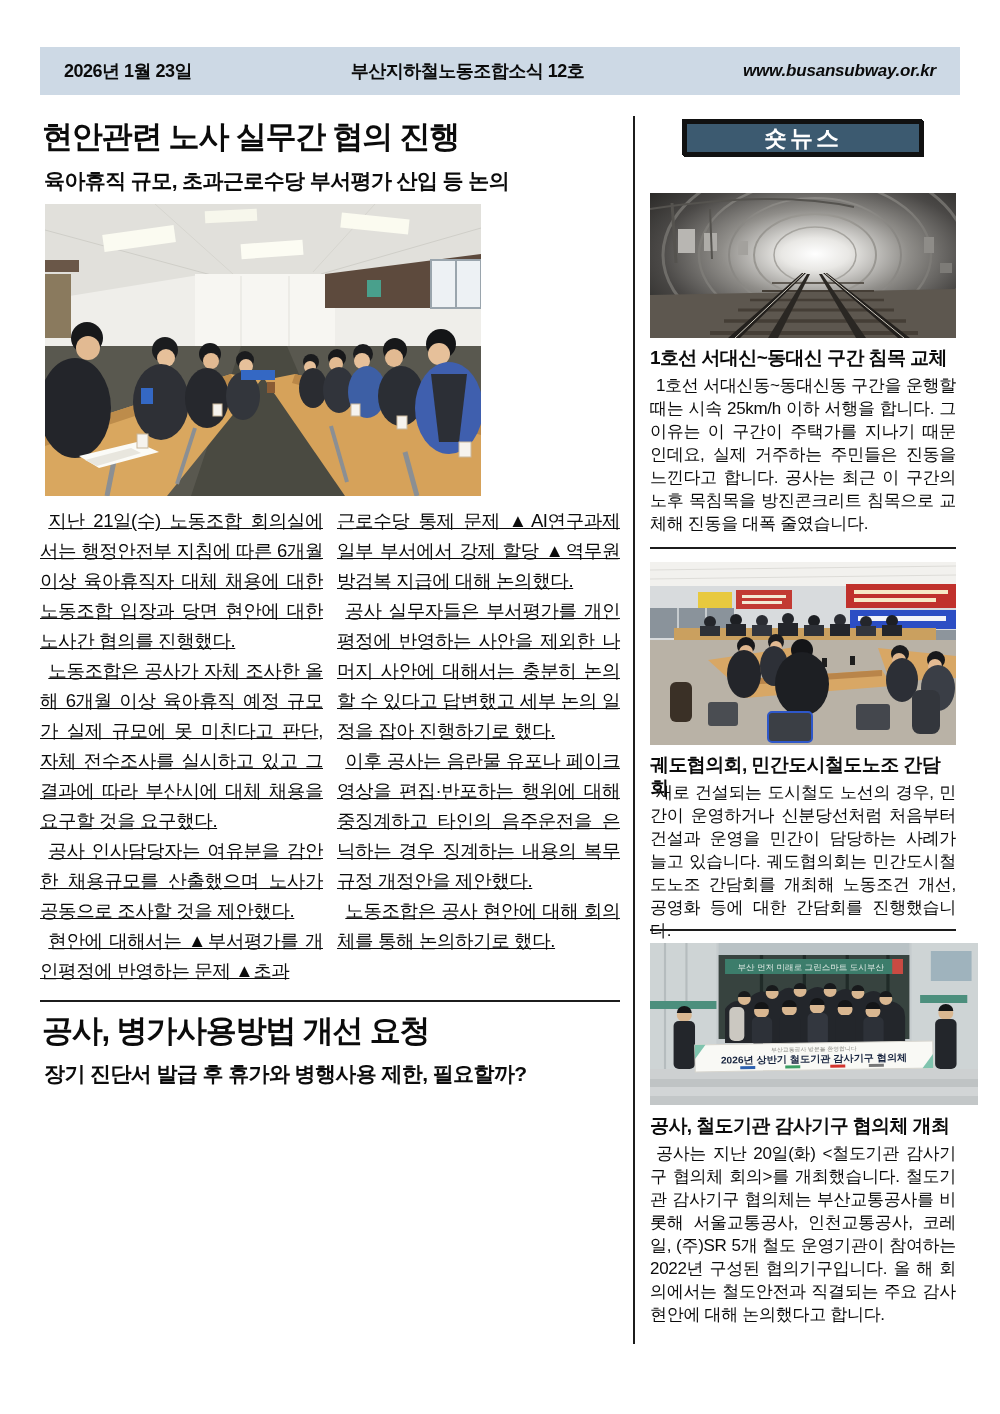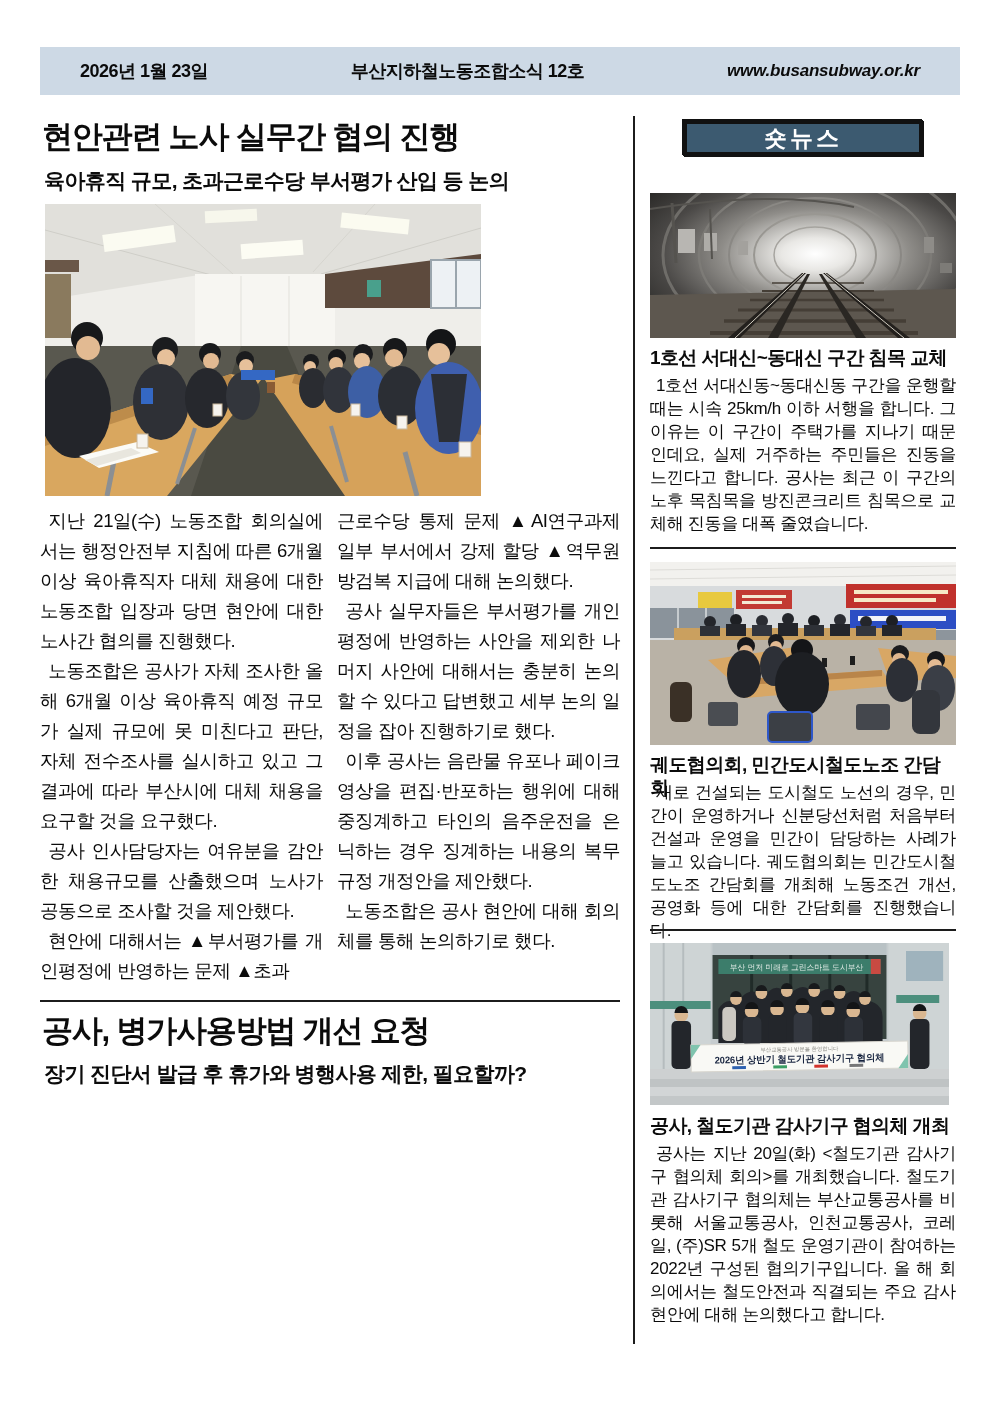--- a/index.html
+++ b/index.html
@@ -2,31 +2,31 @@
 <html lang="ko"><head>
 <meta charset="utf-8">
 <style>
   html,body{margin:0;padding:0;background:#ffffff;}
   body{font-family:"Liberation Sans","DejaVu Sans",sans-serif;color:#0b0b0b;}
   .page{position:relative;width:1000px;height:1414px;background:#ffffff;overflow:hidden;margin:0 auto;}
   .abs{position:absolute;}
 
   
   .masthead-bar{left:40px;top:47px;width:920px;height:48px;background:#cdd9e5;
-    display:flex;align-items:center;justify-content:space-between;box-sizing:border-box;padding:0 40px;}
+    display:flex;align-items:center;justify-content:space-between;box-sizing:border-box;padding:0 24px;}
   .masthead-date{font-size:18px;font-weight:700;letter-spacing:-0.5px;}
   .masthead-title{font-size:18px;font-weight:700;letter-spacing:-0.5px;}
   .masthead-url{font-size:17px;font-weight:700;font-style:italic;letter-spacing:-0.2px;}
 
   
   .headline{font-size:31px;font-weight:700;letter-spacing:-1.2px;line-height:1.1;}
   .subhead{font-size:21px;font-weight:700;letter-spacing:-0.6px;}
 
   
-  .cols{display:flex;gap:14px;}
+  .cols{display:flex;gap:14px;text-decoration:underline;}
   .col{width:283px;font-size:18.5px;line-height:30px;letter-spacing:-0.4px;}
   .col p{margin:0;text-indent:0.45em;text-align:justify;}
 
   
   .rule{background:#1c1c1c;height:2px;}
   .vdivider{background:#1c1c1c;width:2px;}
 
   
   .shortnews-badge{left:683px;top:120px;width:240px;height:36px;background:#3c5a70;
     border:4px solid #111111;box-sizing:border-box;display:flex;align-items:center;justify-content:center;
@@ -302,21 +302,21 @@
         <rect x="262" y="128" width="28" height="44" rx="8" fill="#33363c"></rect>
         <rect x="20" y="120" width="22" height="40" rx="6" fill="#3a3026"></rect>
       </g>
     </svg>
   </div>
 
   <div class="abs side-title" style="left:650px;top:754px;width:306px;">궤도협의회, 민간도시철도노조 간담회</div>
   <div class="abs side-body" style="left:650px;top:781px;width:306px;">새로 건설되는 도시철도 노선의 경우, 민간이 운영하거나 신분당선처럼 처음부터 건설과 운영을 민간이 담당하는 사례가 늘고 있습니다. 궤도협의회는 민간도시철도노조 간담회를 개최해 노동조건 개선, 공영화 등에 대한 간담회를 진행했습니다.</div>
   <div class="abs rule" style="left:650px;top:929px;width:306px;"></div>
 
-  <div class="abs photo" style="left:650px;top:943px;width:299px;height:162px;">
+  <div class="abs photo" style="left:650px;top:943px;width:328px;height:162px;">
     <svg viewBox="0 0 306 162" preserveAspectRatio="none">
       <rect width="306" height="162" fill="#c6ccce"></rect>
       <g>
         <rect x="0" y="0" width="62" height="126" fill="#ced4d5"></rect>
         <line x1="14" y1="0" x2="14" y2="126" stroke="#b5bcbe" stroke-width="2"></line>
         <line x1="34" y1="0" x2="34" y2="126" stroke="#b5bcbe" stroke-width="2"></line>
         <rect x="0" y="58" width="62" height="8" fill="#4c8f7d"></rect>
         <rect x="244" y="0" width="62" height="126" fill="#ced4d5"></rect>
         <rect x="262" y="8" width="38" height="30" fill="#9fb3bd"></rect>
         <rect x="252" y="52" width="44" height="8" fill="#4c8f7d"></rect>

